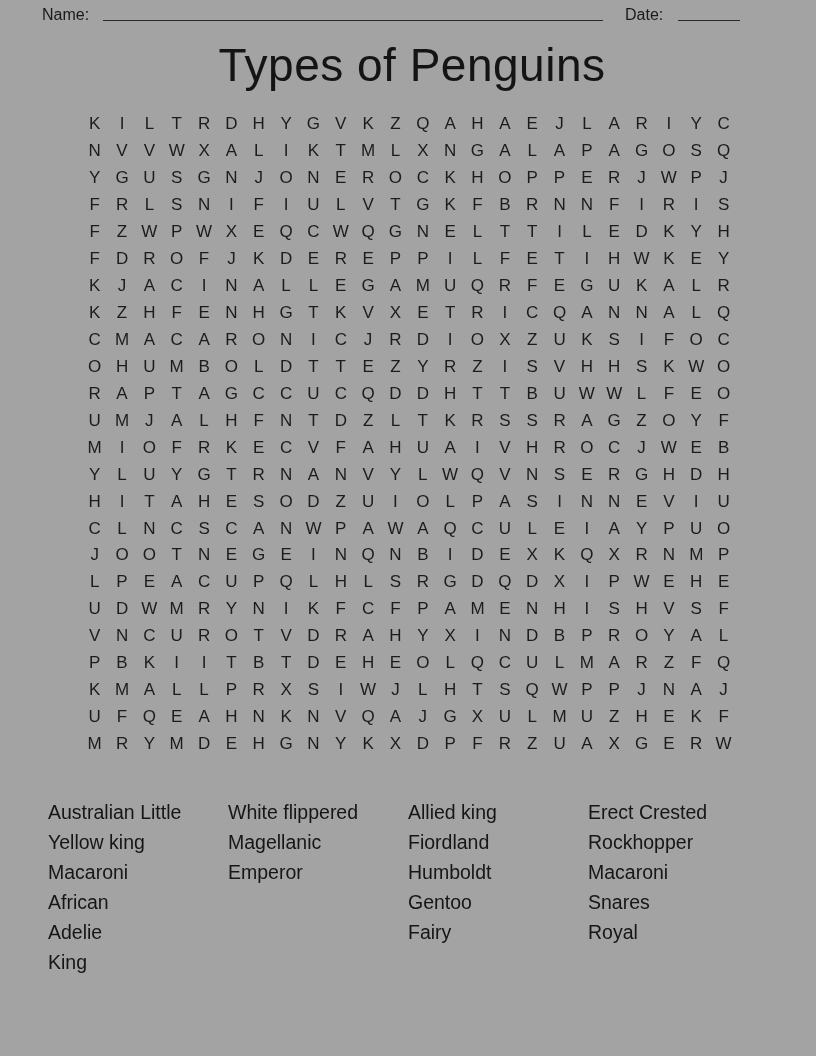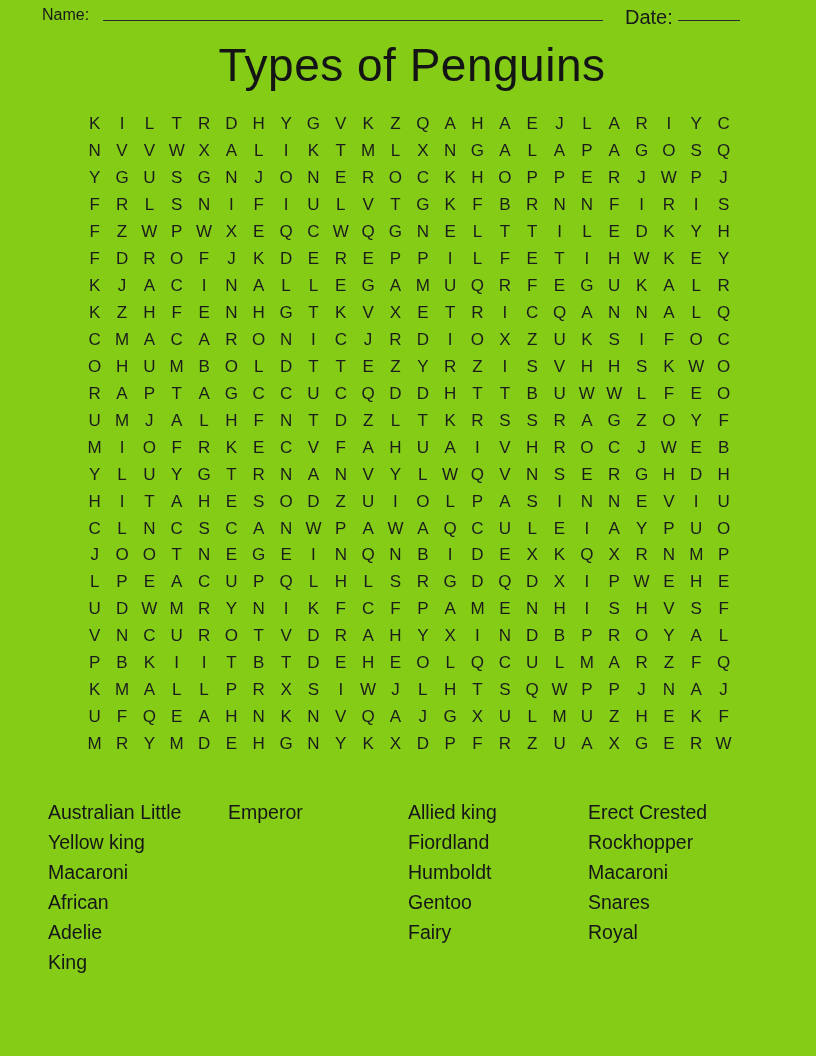--- a/index.html
+++ b/index.html
@@ -4,21 +4,21 @@
 <style>
   html, body {
     margin: 0;
     padding: 0;
     background: #ffffff;
   }
   .page {
     position: relative;
     width: 816px;
     height: 1056px;
-    background: #84cc16;
+    background: #a3a3a3;
     font-family: "Liberation Sans", sans-serif;
     color: #1a1a1a;
     overflow: hidden;
   }
   
   .name-label {
     position: absolute;
     left: 42px;
     top: 6px;
     font-size: 16px;
@@ -27,21 +27,21 @@
     position: absolute;
     left: 103px;
     top: 20px;
     width: 500px;
     border-top: 1.5px solid #2a2a2a;
   }
   .date-label {
     position: absolute;
     left: 625px;
     top: 6px;
-    font-size: 20px;
+    font-size: 16px;
   }
   .date-line {
     position: absolute;
     left: 678px;
     top: 20px;
     width: 62px;
     border-top: 1.5px solid #2a2a2a;
   }
   
   .title {
@@ -685,20 +685,22 @@
   <div class="words" id="word-list">
       <div class="word-col">
         <div class="word-item">Australian Little</div>
         <div class="word-item">Yellow king</div>
         <div class="word-item">Macaroni</div>
         <div class="word-item">African</div>
         <div class="word-item">Adelie</div>
         <div class="word-item">King</div>
       </div>
       <div class="word-col">
+        <div class="word-item">White flippered</div>
+        <div class="word-item">Magellanic</div>
         <div class="word-item">Emperor</div>
       </div>
       <div class="word-col">
         <div class="word-item">Allied king</div>
         <div class="word-item">Fiordland</div>
         <div class="word-item">Humboldt</div>
         <div class="word-item">Gentoo</div>
         <div class="word-item">Fairy</div>
       </div>
       <div class="word-col">

